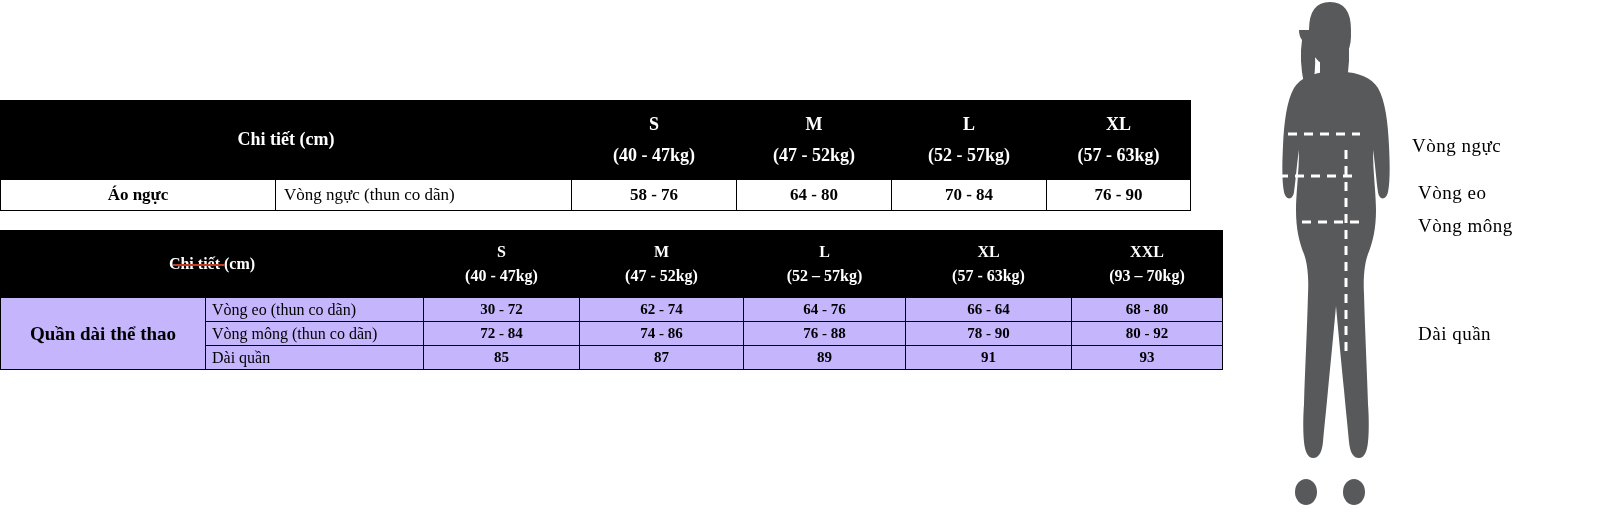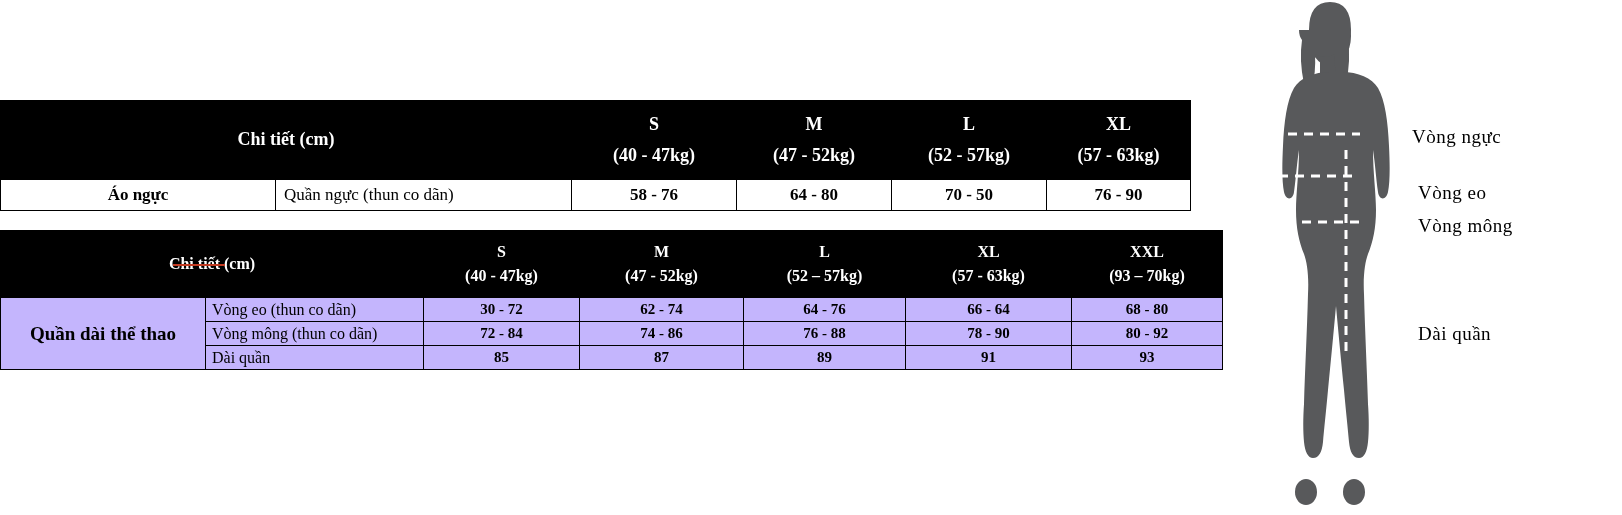--- a/index.html
+++ b/index.html
@@ -137,21 +137,21 @@
     top: 0px;
   }
   .fig-label {
     position: absolute;
     font-family: "Liberation Serif", serif;
     font-size: 19px;
     color: #000000;
     white-space: nowrap;
     letter-spacing: 0.5px;
   }
-  #label-bust  { left: 182px; top: 126px; }
+  #label-bust  { left: 182px; top: 135px; }
   #label-waist { left: 188px; top: 182px; }
   #label-hip   { left: 188px; top: 215px; }
   #label-len   { left: 188px; top: 323px; }
 </style>
 </head>
 <body>
 
 <table id="table-bra">
   <colgroup>
     <col style="width:275px">
@@ -180,24 +180,24 @@
         <span class="hdr-size-letter">XL</span>
         <span class="hdr-size-kg">(57 - 63kg)</span>
       </th>
     </tr>
   </thead>
   <tbody>
     <tr>
       <td class="bra-label-cell">
         <span class="underline-art">Áo ngực</span>
       </td>
-      <td class="bra-detail-cell">Quần ngực (thun co dãn)</td>
+      <td class="bra-detail-cell">Vòng ngực (thun co dãn)</td>
       <td>58 - 76</td>
       <td>64 - 80</td>
-      <td>70 - 50</td>
+      <td>70 - 84</td>
       <td>76 - 90</td>
     </tr>
   </tbody>
 </table>
 
 <table id="table-pants">
   <colgroup>
     <col style="width:205px">
     <col style="width:218px">
     <col style="width:156px">

